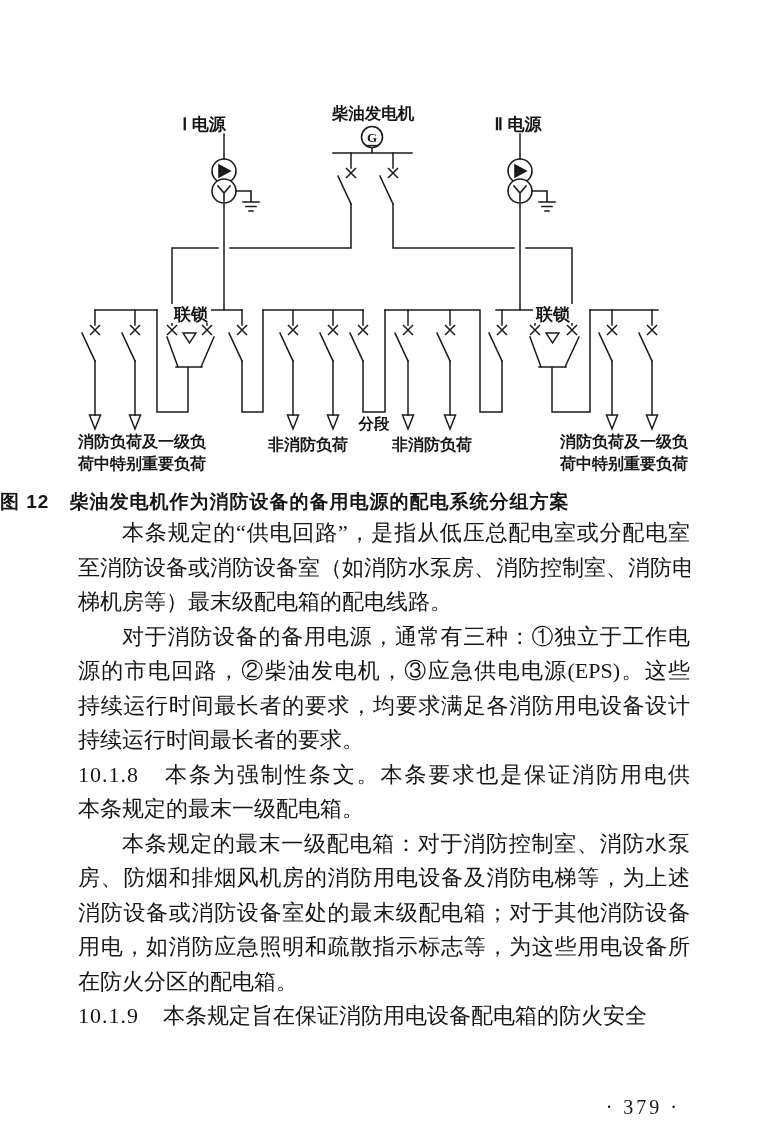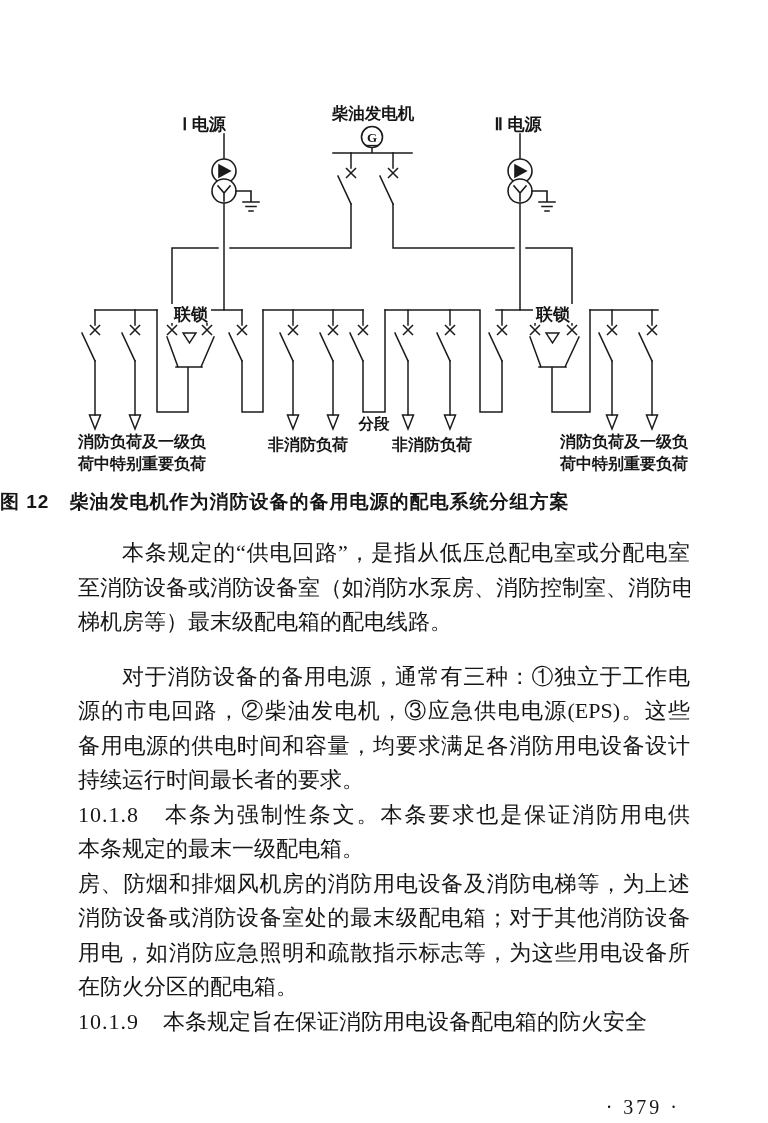--- a/index.html
+++ b/index.html
@@ -18,21 +18,21 @@
   .body-text {
     position:absolute; left:78px; top:516px; width:612px;
     font-size:22px;
   }
   .bl {
     height:34.5px; line-height:34.5px; overflow:hidden;
     text-align:justify; text-align-last:justify; text-justify:inter-character;
     white-space:nowrap;
   }
   .bl.last { text-align-last:left; }
-  .bl.indent { text-indent:44px;margin-top:20px; }
+  .bl.indent { text-indent:44px; }
   .bl b.num { font-weight:normal; margin-right:24px; letter-spacing:1px; }
   .page-number {
     position:absolute; top:1096px; right:88px;
     font-size:20px; letter-spacing:3px;
   }
 </style>
 </head>
 <body>
 
 <div class="page">
@@ -177,24 +177,25 @@
   </svg>
 
   <div class="caption">图 12　柴油发电机作为消防设备的备用电源的配电系统分组方案</div>
 
   <div class="body-text" id="body-text">
       <div class="bl indent"><span>本条规定的“供电回路”，是指从低压总配电室或分配电室</span></div>
       <div class="bl"><span>至消防设备或消防设备室（如消防水泵房、消防控制室、消防电</span></div>
       <div class="bl last"><span>梯机房等）最末级配电箱的配电线路。</span></div>
       <div class="bl indent"><span>对于消防设备的备用电源，通常有三种：①独立于工作电</span></div>
       <div class="bl"><span>源的市电回路，②柴油发电机，③应急供电电源(EPS)。这些</span></div>
-      <div class="bl"><span>备用电源的供电时间和容量，均要求满足各消防用电设备设计</span></div>
+      <div class="bl"><span>持续运行时间最长者的要求，均要求满足各消防用电设备设计</span></div>
       <div class="bl last"><span>持续运行时间最长者的要求。</span></div>
       <div class="bl"><b class="num">10.1.8</b><span>本条为强制性条文。本条要求也是保证消防用电供</span></div>
       <div class="bl last"><span>本条规定的最末一级配电箱。</span></div>
+      <div class="bl indent"><span>本条规定的最末一级配电箱：对于消防控制室、消防水泵</span></div>
       <div class="bl"><span>房、防烟和排烟风机房的消防用电设备及消防电梯等，为上述</span></div>
       <div class="bl"><span>消防设备或消防设备室处的最末级配电箱；对于其他消防设备</span></div>
       <div class="bl"><span>用电，如消防应急照明和疏散指示标志等，为这些用电设备所</span></div>
       <div class="bl last"><span>在防火分区的配电箱。</span></div>
       <div class="bl last"><b class="num">10.1.9</b><span>本条规定旨在保证消防用电设备配电箱的防火安全</span></div>
     </div>
 
   <div class="page-number">· 379 ·</div>
 </div>
 

